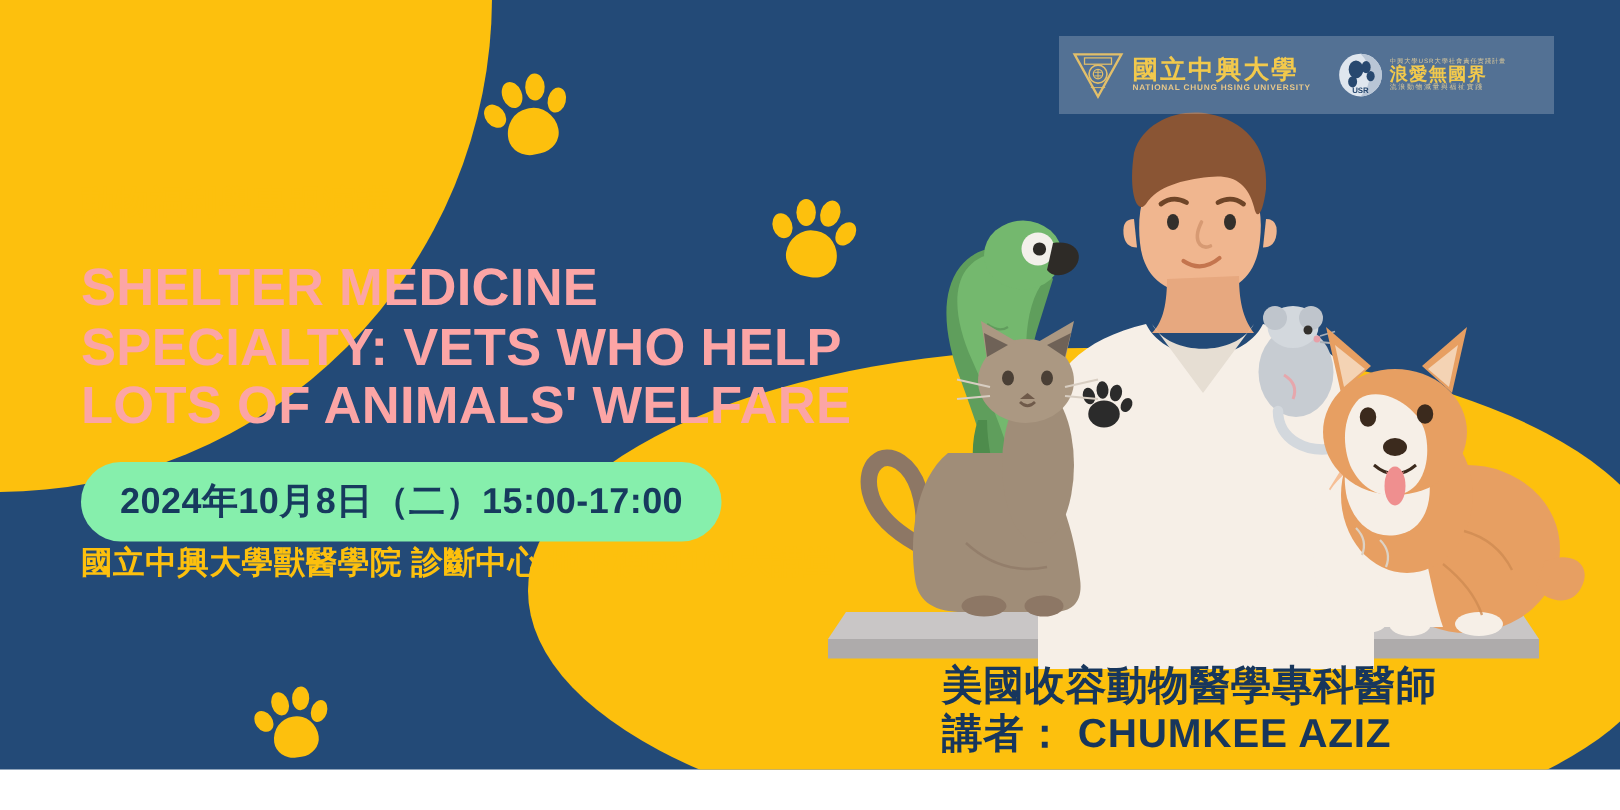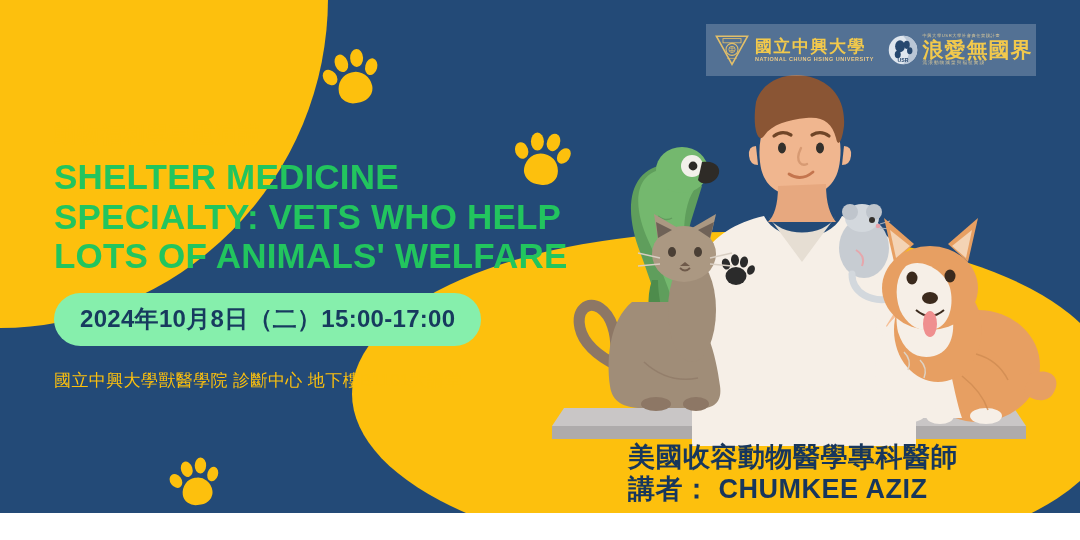--- a/index.html
+++ b/index.html
@@ -74,51 +74,50 @@
     transform:scaleX(1.02); transform-origin:left;
   }
   .divider-sp { width:4px; }
   .globe { width:30px; height:30px; flex:none; }
   .lw-text { display:flex; flex-direction:column; justify-content:center; }
   .lw-top {
     color:#d9c89a; font-size:4.2px; letter-spacing:.6px;
     white-space:nowrap; line-height:1;
   }
   .lw-cn {
-    color:#f2c94c; font-size:21px; font-weight:bold;
+    color:#f2c94c; font-size:12px; font-weight:bold;
     letter-spacing:1px; line-height:1.1; white-space:nowrap;
   }
   .lw-bot {
     color:#d9c89a; font-size:4.6px; letter-spacing:1.1px;
     white-space:nowrap; line-height:1;
   }
 
   
   #text-col { position:absolute; left:54px; top:122px; width:520px; }
   #kicker {
     color:#fdc00d; font-size:22px; font-weight:bold;
     letter-spacing:1px; line-height:1.2;
   }
   #main-title {
-    color:#22c55e; font-size:35px; font-weight:bold;
+    color:#fca5a5; font-size:35px; font-weight:bold;
     line-height:1.13; letter-spacing:.2px;
-    margin-top:9px; text-transform:uppercase;
+    margin-top:24px; text-transform:uppercase;
   }
   #date-badge {
     display:inline-block;
     margin-top:17px;
     background:#86efac; color:#173a5e;
     font-size:24px; font-weight:bold;
     padding:10px 26px 11px;
     border-radius:30px;
     letter-spacing:.3px; white-space:nowrap;
   }
   #venue {
-    margin-top:23px;
-    color:#fdc00d; font-size:17px; font-weight:normal;
+    color:#fdc00d; font-size:21px; font-weight:bold;
     letter-spacing:.4px; white-space:nowrap;
   }
 
   
   #speaker {
     position:absolute; left:628px; top:440px;
     color:#17365c; font-weight:bold; line-height:1.18;
     z-index:7;
   }
   #speaker-name { font-size:27px; letter-spacing:.5px; white-space:nowrap; }

